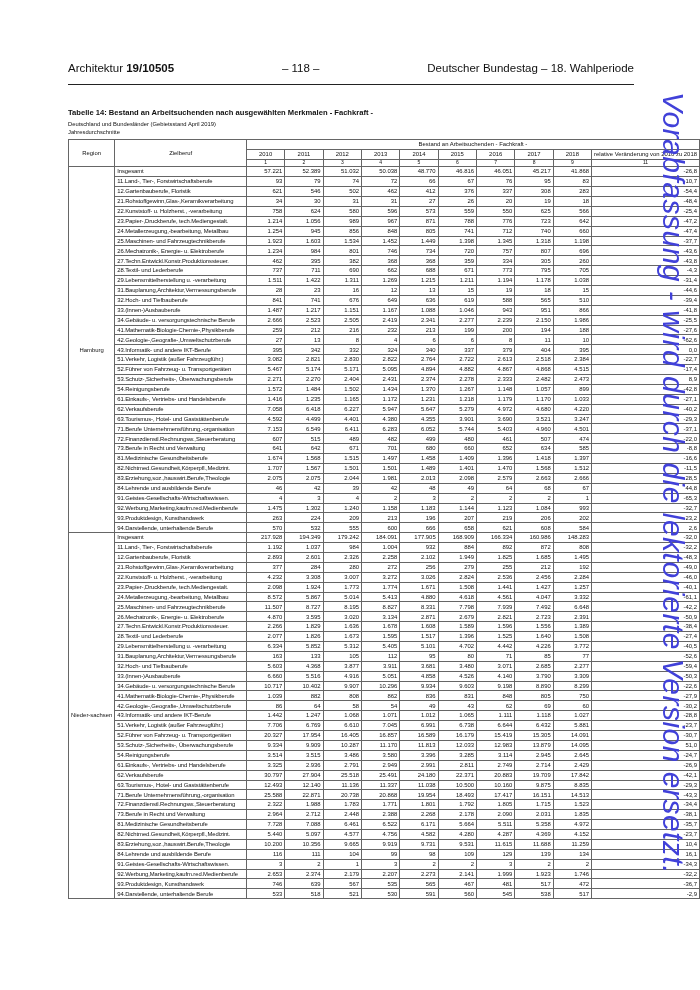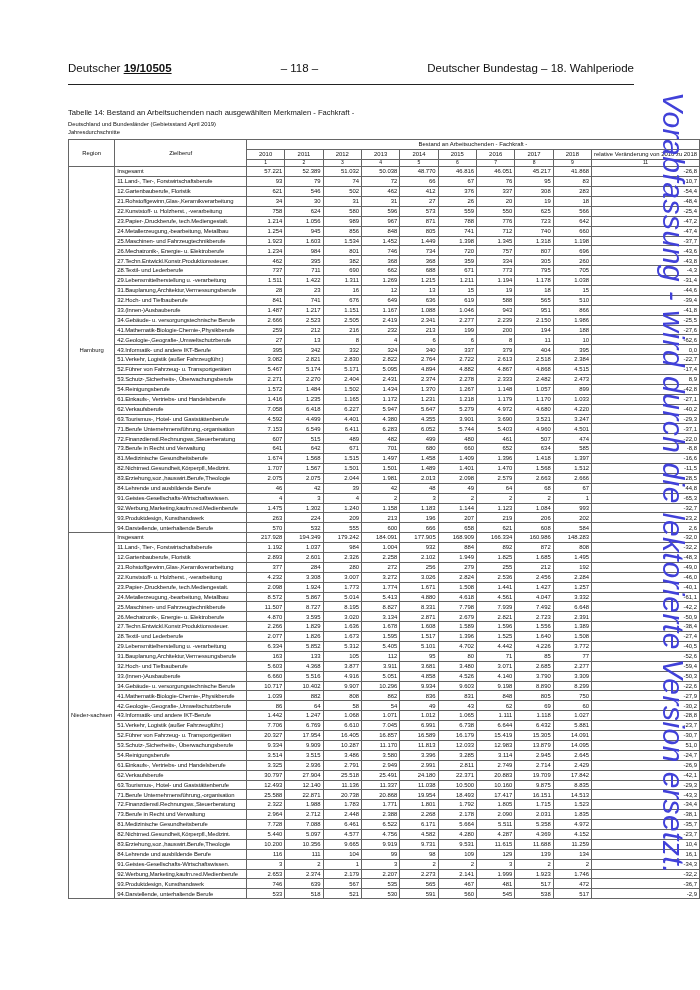--- a/index.html
+++ b/index.html
@@ -9,28 +9,28 @@
     font-family:"Liberation Sans", sans-serif;
     position:relative;
     overflow:hidden;
     color:#111;
   }
   .doc-header {
     position:absolute; top:62px; left:68px; width:566px;
     display:flex; justify-content:space-between; align-items:baseline;
     font-size:11.5px;
   }
-  .doc-header .bold { font-weight:bold;text-decoration:underline; }
+  .doc-header .bold { font-weight:bold; }
   .header-rule {
     position:absolute; top:84px; left:68px; width:566px;
     border-top:1.3px solid #222;
   }
   .table-title {
     position:absolute; top:108px; left:68px;
-    font-size:7.6px; font-weight:normal;
+    font-size:7.6px; font-weight:bold;
   }
   .table-sub { position:absolute; left:68px; font-size:5.8px; }
   .sub1 { top:121px; }
   .sub2 { top:129px; }
 
   .main-table {
     position:absolute; top:139px; left:68px;
     border-collapse:collapse; table-layout:fixed;
   }
   .main-table th, .main-table td {
@@ -52,21 +52,21 @@
     position:absolute; top:92px; right:10px; height:892px;
     writing-mode:vertical-rl; text-orientation:sideways;
     font-style:italic; font-size:30px; letter-spacing:0.5px;
     white-space:nowrap;
   }
 </style>
 </head>
 <body>
 
 <div class="doc-header">
-  <span><span>Deutscher</span>&nbsp;<span class="bold">19/10505</span></span>
+  <span><span>Architektur</span>&nbsp;<span class="bold">19/10505</span></span>
   <span>– 118 –</span>
   <span>Deutscher Bundestag – 18. Wahlperiode</span>
 </div>
 <div class="header-rule"></div>
 
 <div class="table-title">Tabelle 14: Bestand an Arbeitsuchenden nach ausgewählten Merkmalen - Fachkraft -</div>
 <div class="table-sub sub1">Deutschland und Bundesländer (Gebietsstand April 2019)</div>
 <div class="table-sub sub2">Jahresdurchschnitte</div>
 
 <table class="main-table">

